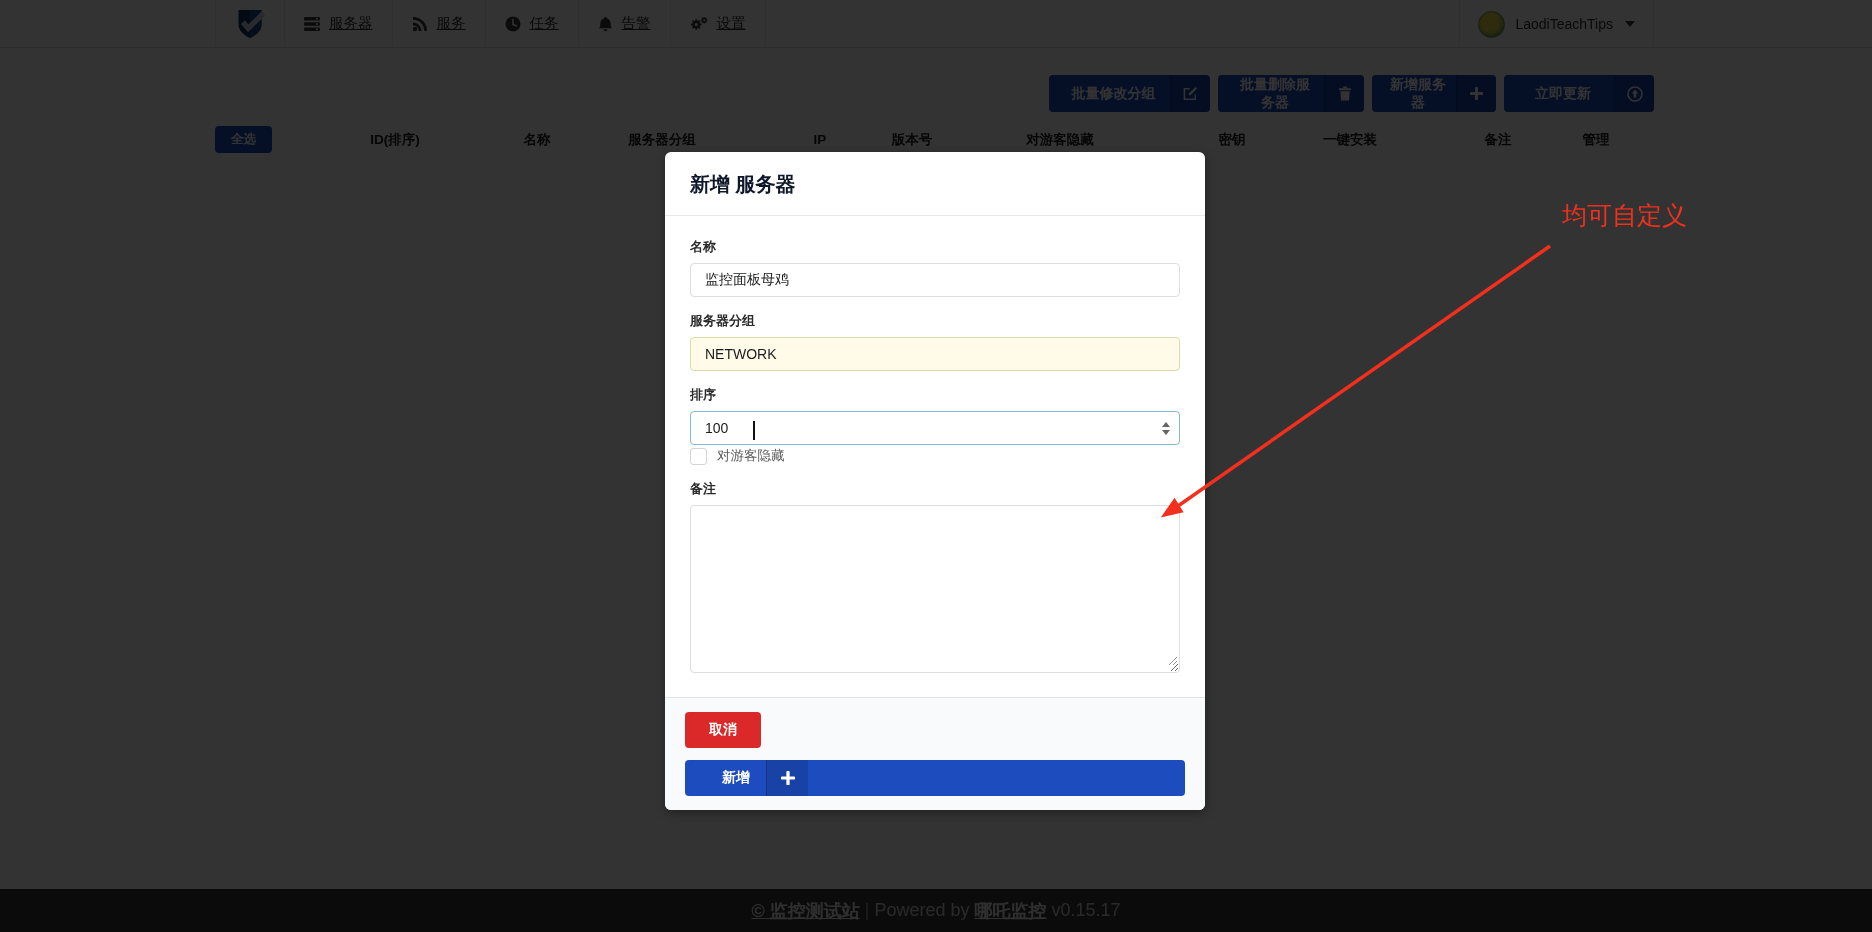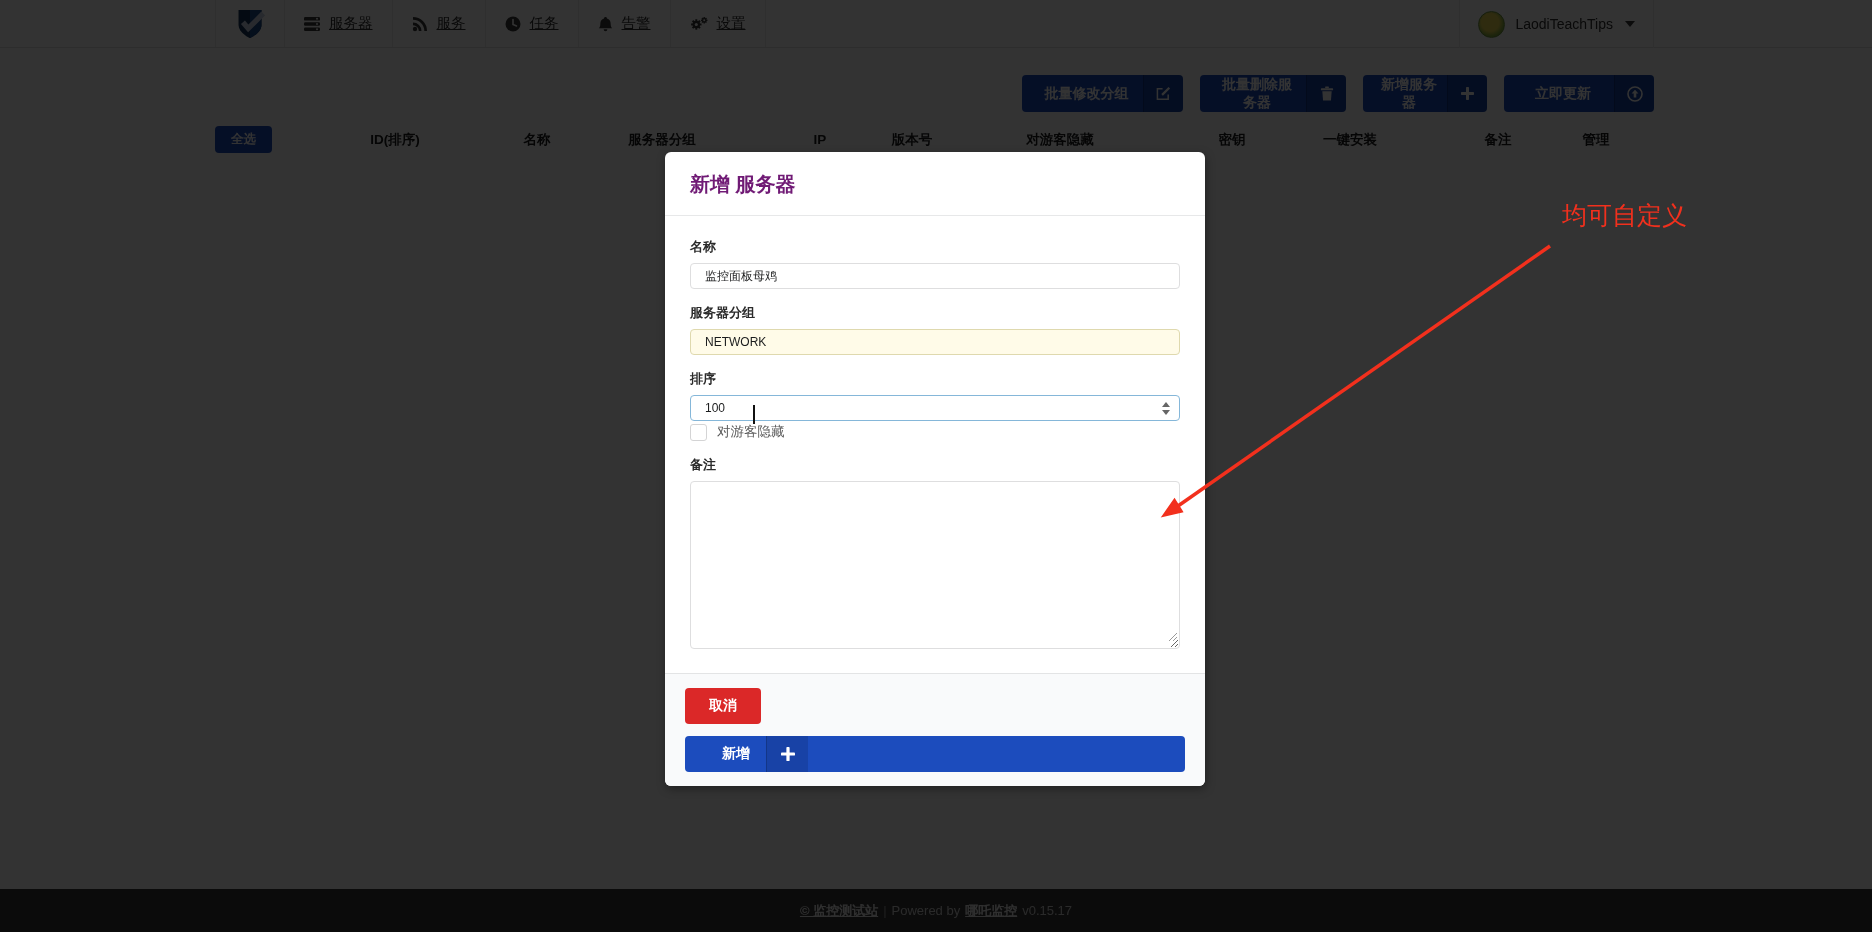--- a/index.html
+++ b/index.html
@@ -27,21 +27,21 @@
     border-left:1px solid #ececec; border-right:1px solid #ececec;
   }
   .avatar {
     width:27px; height:27px; border-radius:50%;
     background:radial-gradient(circle at 45% 42%, #e9d54e 0 44%, #8fb33f 66%, #4f8c3e 100%);
     border:1px solid #6f9440;
   }
   .username { font-size:14px; color:#2e2e2e; }
   .caret-down { width:0; height:0; border-left:5px solid transparent; border-right:5px solid transparent; border-top:6px solid #3a3a3a; margin-left:2px; }
 
-  .toolbar { position:absolute; top:75px; right:218px; display:flex; gap:17px; }
+  .toolbar { position:absolute; top:75px; right:218px; display:flex; gap:8px; }
   .tbtn {
     height:37px; background:#1c4cbd; color:#fff; border:none; border-radius:4px;
     display:flex; align-items:stretch; font-size:14px; font-weight:bold; cursor:pointer;
     font-family:inherit; padding:0; overflow:hidden;
   }
   .tbtn .lab { flex:1; display:flex; align-items:center; justify-content:center; padding:0 8px 0 16px; }
   .tbtn .ico {
     width:40px; display:flex; align-items:center; justify-content:center;
     background:rgba(0,0,0,.12); border-left:1px solid rgba(0,0,0,.18);
   }
@@ -52,44 +52,44 @@
     background:#1c4cbd; color:#fff; font-size:12.5px; font-weight:bold;
     border:none; border-radius:4px; cursor:pointer; font-family:inherit;
   }
   .th {
     position:absolute; top:126px; height:27px; line-height:27px;
     transform:translateX(-50%); font-size:13.5px; font-weight:bold; color:#1b1c1d; white-space:nowrap;
   }
 
   .page-footer {
     position:absolute; left:0; bottom:0; width:100%; height:43px;
-    background:#3a3a3a; color:#cfcfcf; font-size:13px;
+    background:#3a3a3a; color:#cfcfcf; font-size:18px;
     display:flex; align-items:center; justify-content:center; gap:5px;
   }
   .page-footer .flink { color:#ececec; font-weight:bold; text-decoration:underline; cursor:pointer; }
   .page-footer .sep { color:#9a9a9a; }
 
   
   .dimmer { position:absolute; inset:0; background:rgba(0,0,0,0.80); z-index:10; }
 
   
   .modal {
     position:absolute; left:665px; top:152px; width:540px; z-index:20;
     background:#fff; border-radius:6px; box-shadow:1px 3px 10px rgba(0,0,0,.35);
     overflow:hidden;
   }
   .modal-header {
-    padding:19px 25px 17px; font-size:20px; font-weight:bold; color:#701a75;
+    padding:19px 25px 17px; font-size:20px; font-weight:bold; color:#0f172a;
     border-bottom:1px solid #e7e8e9;
   }
   .modal-body { padding:22px 25px 24px; }
   .f-label { font-size:13px; font-weight:bold; color:#2b2b2b; margin-bottom:7px; }
   .f-input {
-    width:100%; height:26px; border:1px solid #dededf; border-radius:4px;
-    padding:0 14px; font-size:12px; color:#1b1c1d; font-family:inherit; background:#fff;
+    width:100%; height:34px; border:1px solid #dededf; border-radius:4px;
+    padding:0 14px; font-size:14px; color:#1b1c1d; font-family:inherit; background:#fff;
     outline:none; margin-bottom:15px;
   }
   .f-input.autofill { background:#fffbe8; border-color:#dfd9ae; }
   .sort-wrap { position:relative; }
   .sort-wrap .f-input { margin-bottom:0; border-color:#85b7d9; padding-right:34px; }
   .text-caret { position:absolute; left:63px; top:10px; width:1.5px; height:19px; background:#111; }
   .spinner {
     position:absolute; right:10px; top:0; height:100%;
     display:flex; flex-direction:column; justify-content:center; gap:3px; cursor:pointer;
   }

